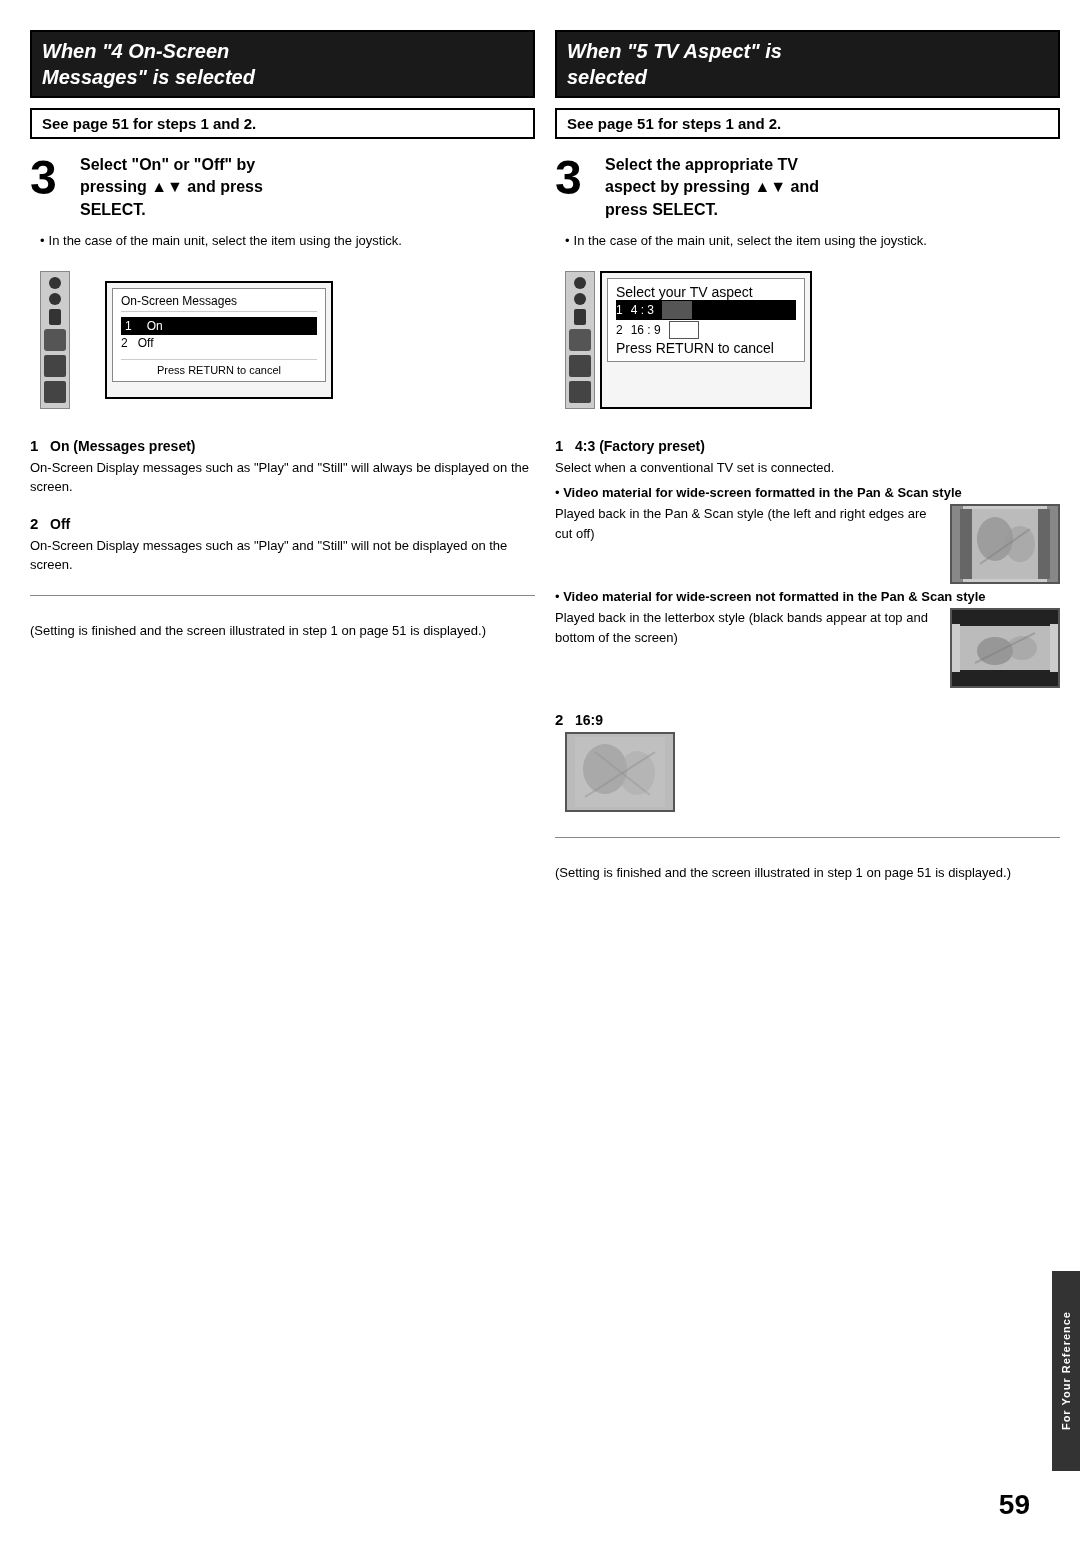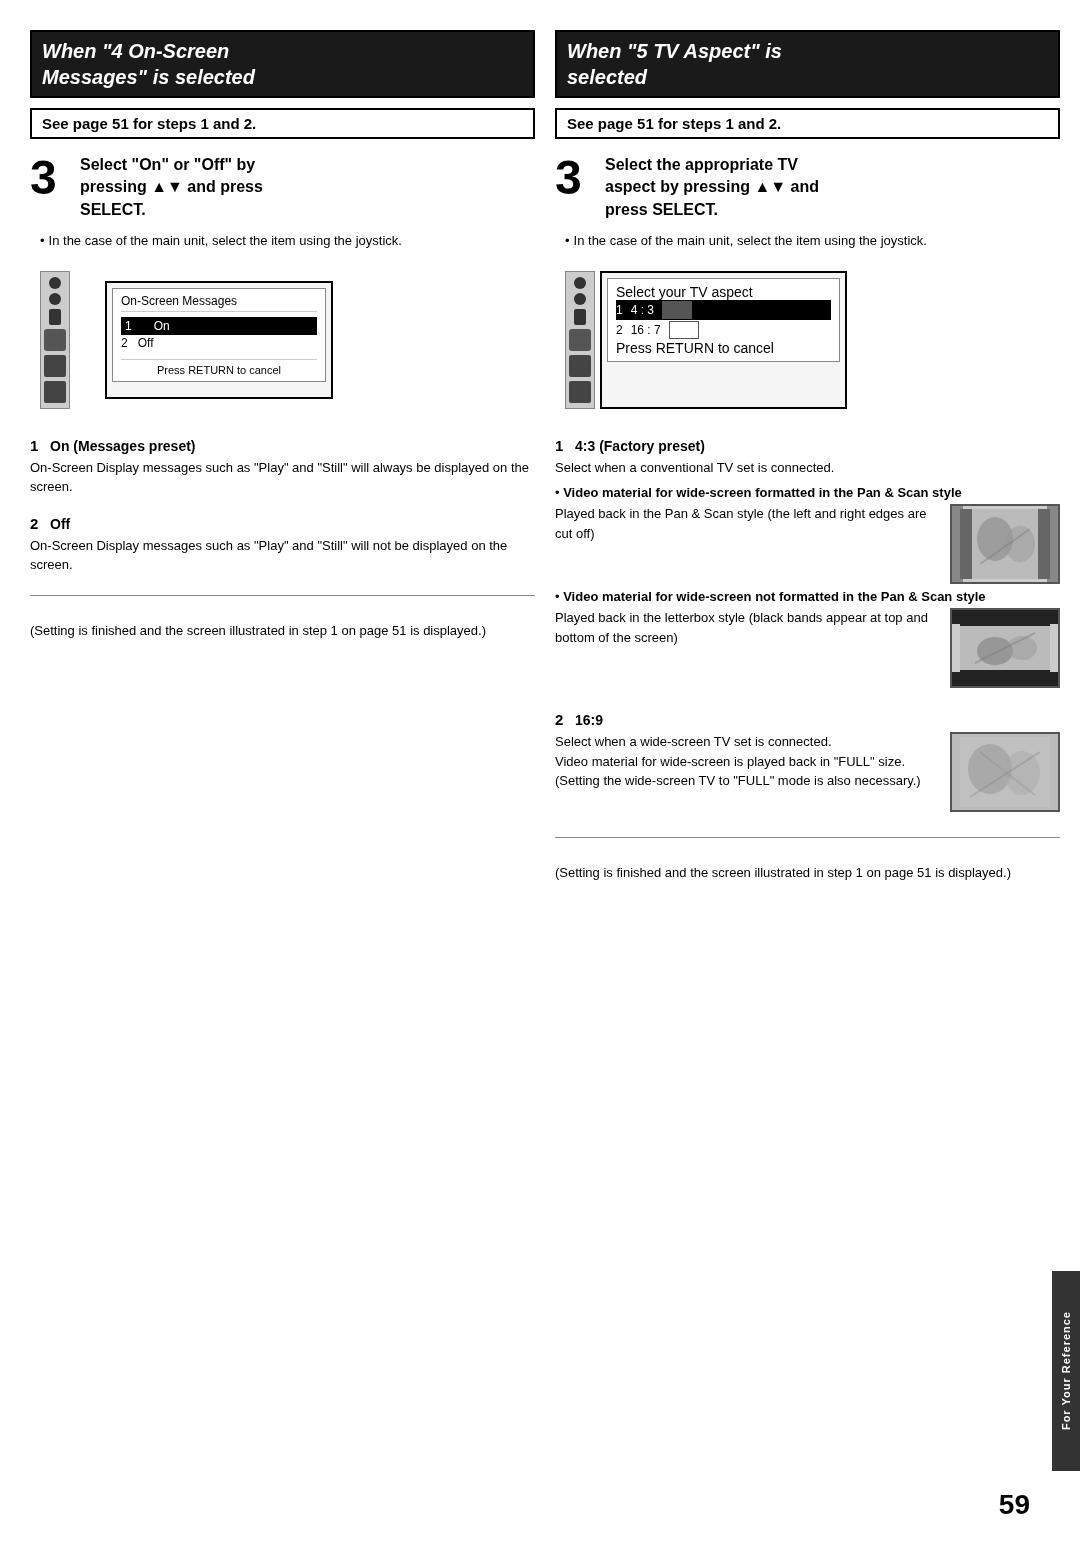--- a/index.html
+++ b/index.html
@@ -122,21 +122,20 @@
     .screen-mockup .menu-item.highlighted {
       background: #000;
       color: #fff;
       padding: 1px 4px;
     }
 
     .screen-mockup .menu-item-box {
       border: 1px solid #000;
       padding: 0 4px;
       display: inline-block;
-      margin-left: 7px;
     }
 
     .screen-mockup .return-note {
       font-size: 11px;
       text-align: center;
       margin-top: 8px;
       padding-top: 4px;
       border-top: 1px solid #ccc;
     }
 
@@ -266,21 +265,21 @@
     }
 
     .bold-bullet {
       font-weight: normal;
       font-size: 13px;
     }
 
     
     .aspect-screen {
       border: 2px solid #000;
-      width: 247px;
+      width: 212px;
       background: #f5f5f5;
       padding: 5px;
     }
 
     .aspect-screen .screen-inner {
       border: 1px solid #888;
       background: #fff;
       padding: 5px 8px;
     }
 
@@ -417,21 +416,21 @@
       <div class="aspect-screen">
         <div class="screen-inner">
           <div class="screen-title">Select your TV aspect</div>
           <div class="aspect-row highlighted">
             <span>1</span>
             <span>4 : 3</span>
             <div class="aspect-box dark"></div>
           </div>
           <div class="aspect-row">
             <span>2</span>
-            <span>16 : 7</span>
+            <span>16 : 9</span>
             <div class="aspect-box"></div>
           </div>
           <div class="return-note">Press RETURN to cancel</div>
         </div>
       </div>
     </div>
 
     <div class="numbered-section">
       <div class="numbered-title">
         <span class="number-label">1</span>
@@ -481,25 +480,20 @@
       </div>
     </div>
 
     <div class="numbered-section">
       <div class="numbered-title">
         <span class="number-label">2</span>
         &nbsp;
         <span>16:9</span>
       </div>
       <div style="display:flex;gap:10px;align-items:flex-start;">
-        <div style="flex:1;">
-          <div class="section-body">Select when a wide-screen TV set is connected.</div>
-          <div class="section-body">Video material for wide-screen is played back in "FULL" size.</div>
-          <div class="section-body">(Setting the wide-screen TV to "FULL" mode is also necessary.)</div>
-        </div>
         <div class="video-thumbnail fullscreen-thumb">
           <svg width="90" height="70" viewBox="0 0 90 70">
             <rect x="0" y="0" width="90" height="70" fill="#c0c0c0"></rect>
             <ellipse cx="30" cy="32" rx="22" ry="25" fill="#999" opacity="0.6"></ellipse>
             <ellipse cx="62" cy="36" rx="18" ry="22" fill="#aaa" opacity="0.5"></ellipse>
             <line x1="10" y1="60" x2="80" y2="15" stroke="#888" stroke-width="2" opacity="0.4"></line>
             <line x1="20" y1="15" x2="75" y2="58" stroke="#888" stroke-width="2" opacity="0.3"></line>
           </svg>
         </div>
       </div>

